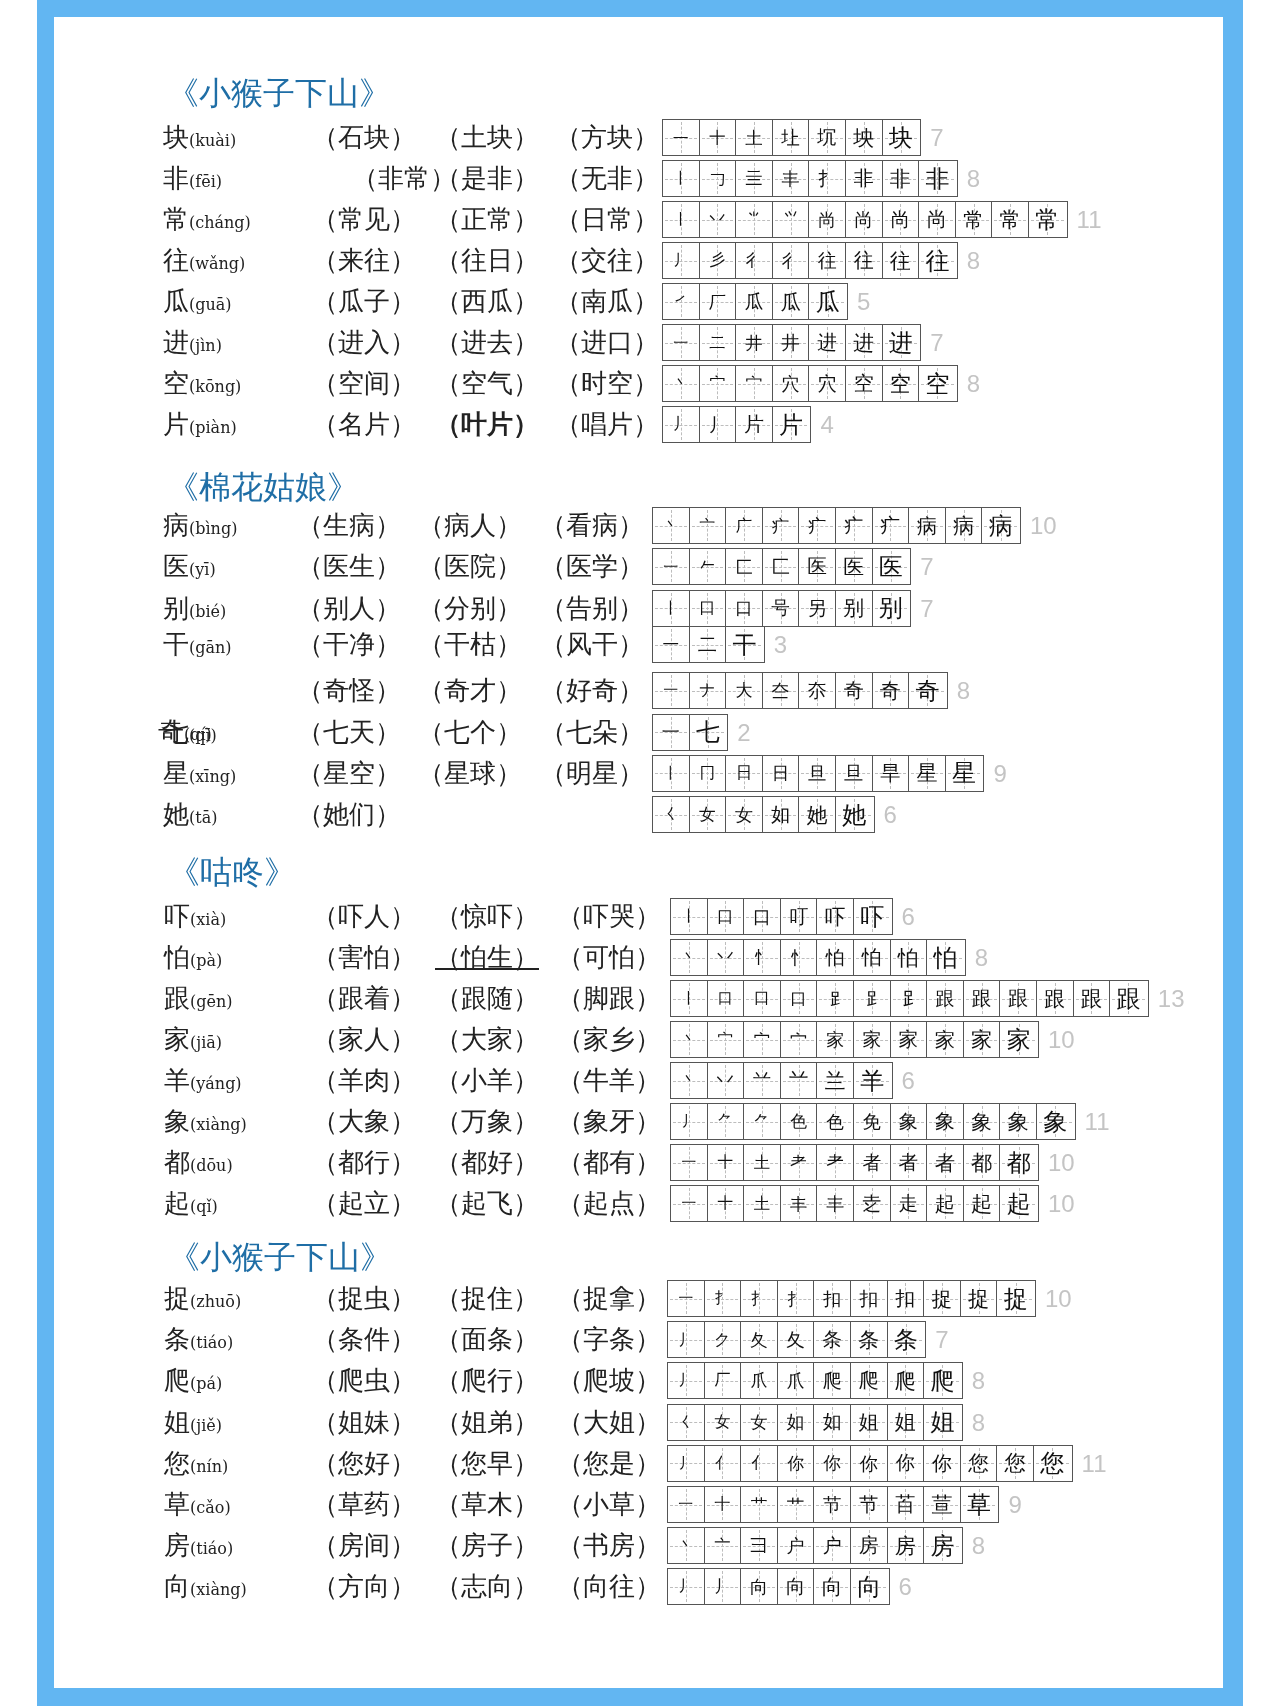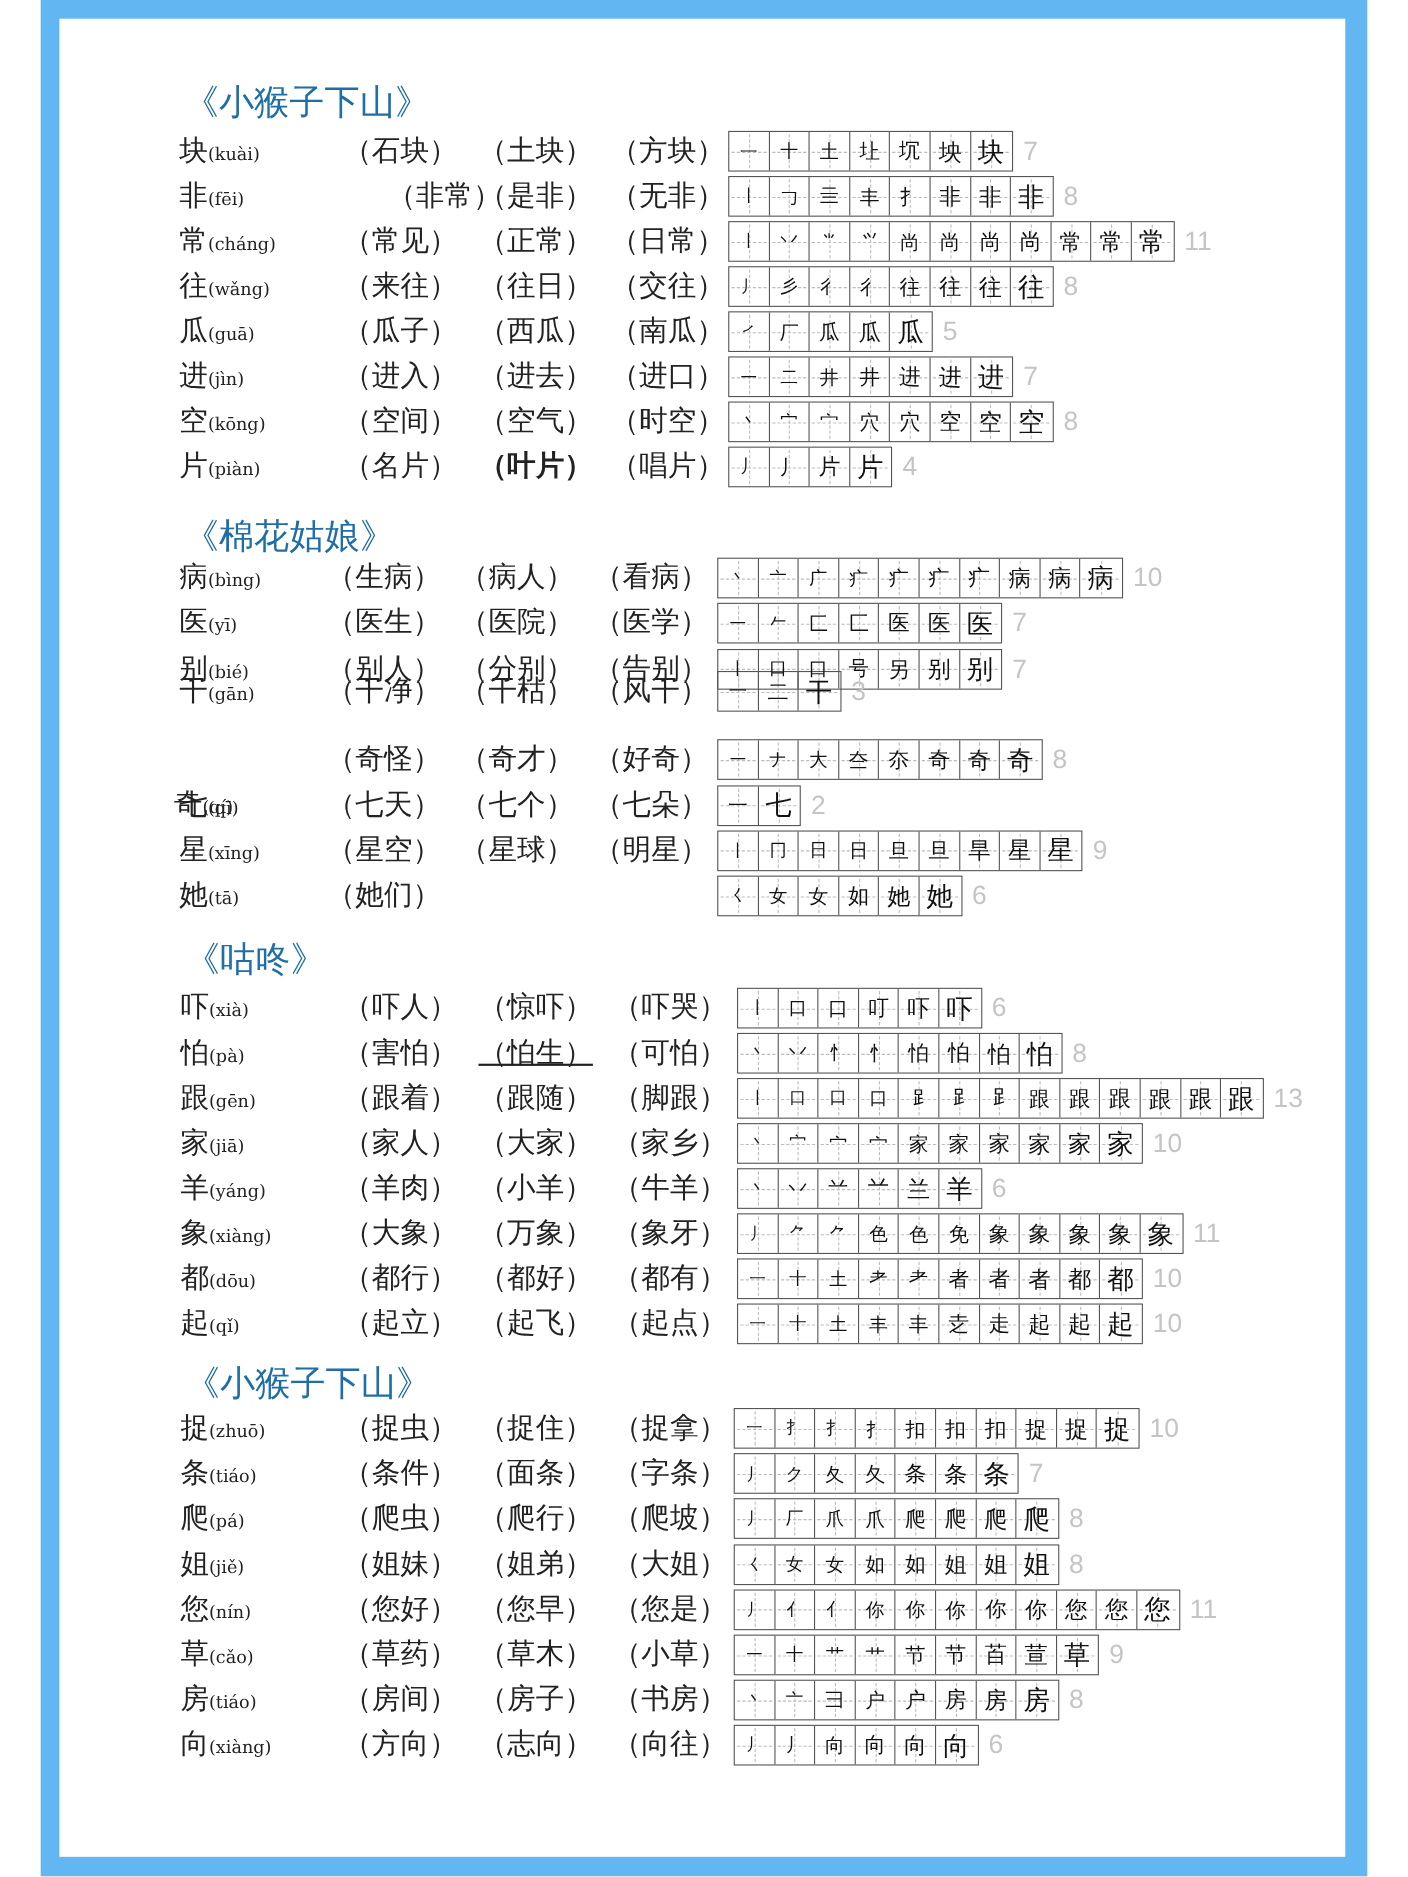--- a/index.html
+++ b/index.html
@@ -371,21 +371,21 @@
         </div>
         <div class="gcell">
           <span style="font-size: 20.8571px;">别</span>
         </div>
         <div class="gcell">
           <span style="font-size: 24px;">别</span>
         </div>
       </div>
       <div class="count" style="left: 920.2px;">7</div>
     </div>
-    <div class="row" style="top: 610px;">
+    <div class="row" style="top: 626px;">
       <div class="cell-text" style="left: 163px;"><span class="head-char">干</span><span class="pinyin">(gān)</span></div>
       <div class="cell-text word" style="left: 297px;">（干净）</div>
       <div class="cell-text word" style="left: 418px;">（干枯）</div>
       <div class="cell-text word" style="left: 540px;">（风干）</div>
       <div class="grid" style="left: 652px; width: 112.8px;">
         <div class="gcell">
           <span style="font-size: 16.6667px;">一</span>
         </div>
         <div class="gcell">
           <span style="font-size: 19.3333px;">二</span>

